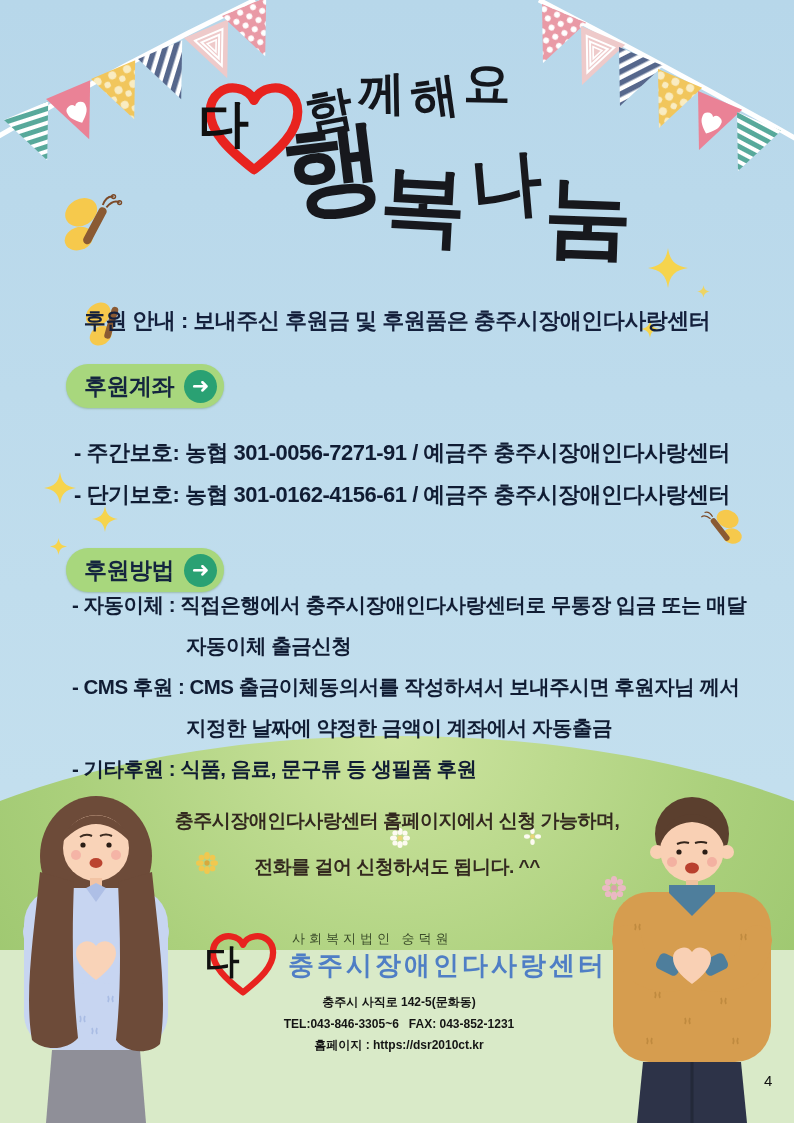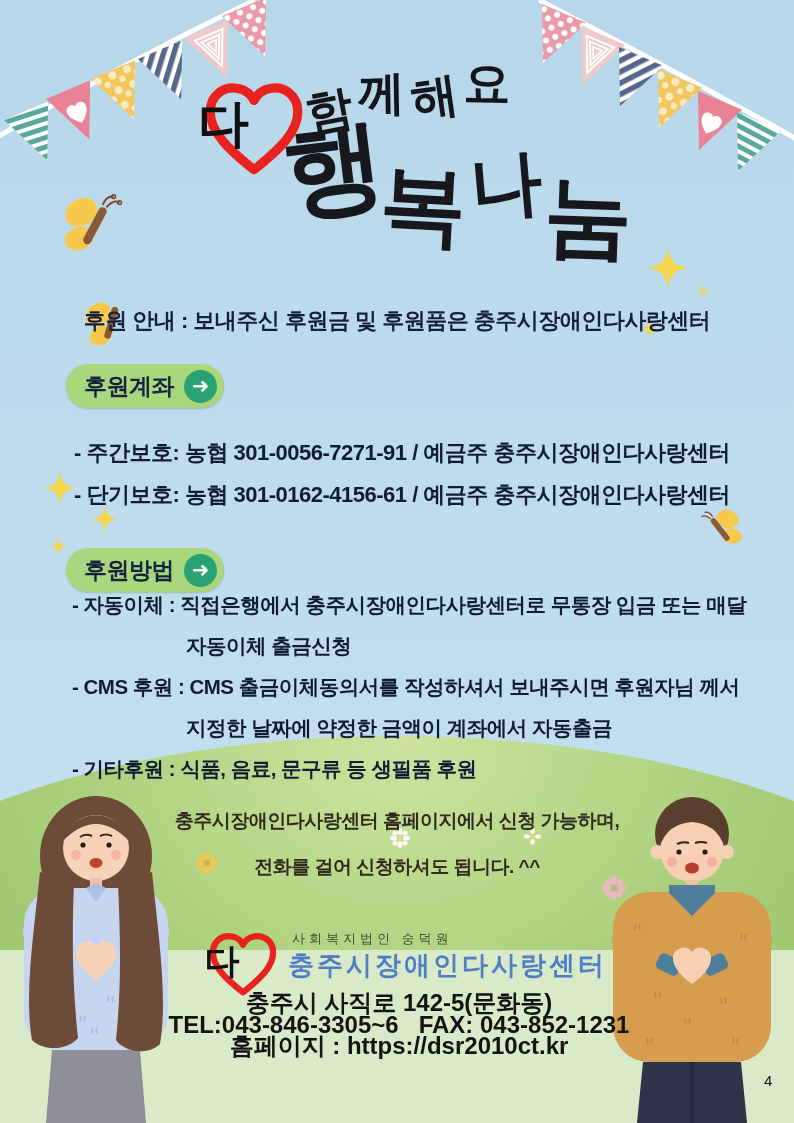--- a/index.html
+++ b/index.html
@@ -63,21 +63,21 @@
   
   .person{position:absolute;z-index:6;}
 
   
   .footer-logo{position:absolute;left:200px;top:928px;width:86px;height:70px;z-index:7;}
   .org-parent{position:absolute;left:292px;top:930px;z-index:7;color:#394a28;
               font-size:13px;font-weight:400;letter-spacing:4px;}
   .org-name{position:absolute;left:288px;top:948px;z-index:7;color:#4f7ec5;
             font-size:26px;font-weight:800;letter-spacing:3px;}
   .footer-text{position:absolute;left:4px;right:0;top:992px;z-index:7;text-align:center;
-               color:#141414;font-size:24px;font-weight:700;line-height:21.5px;}
+               color:#141414;font-size:12px;font-weight:700;line-height:21.5px;}
   .footer-text .tel{white-space:pre;}
   .pagenum{position:absolute;left:764px;top:1072px;z-index:9;color:#111;font-size:15px;}
 </style>
 </head>
 <body>
 
 <div class="page">
 
   <svg class="bunting" viewBox="0 0 794 200">
     <defs>

